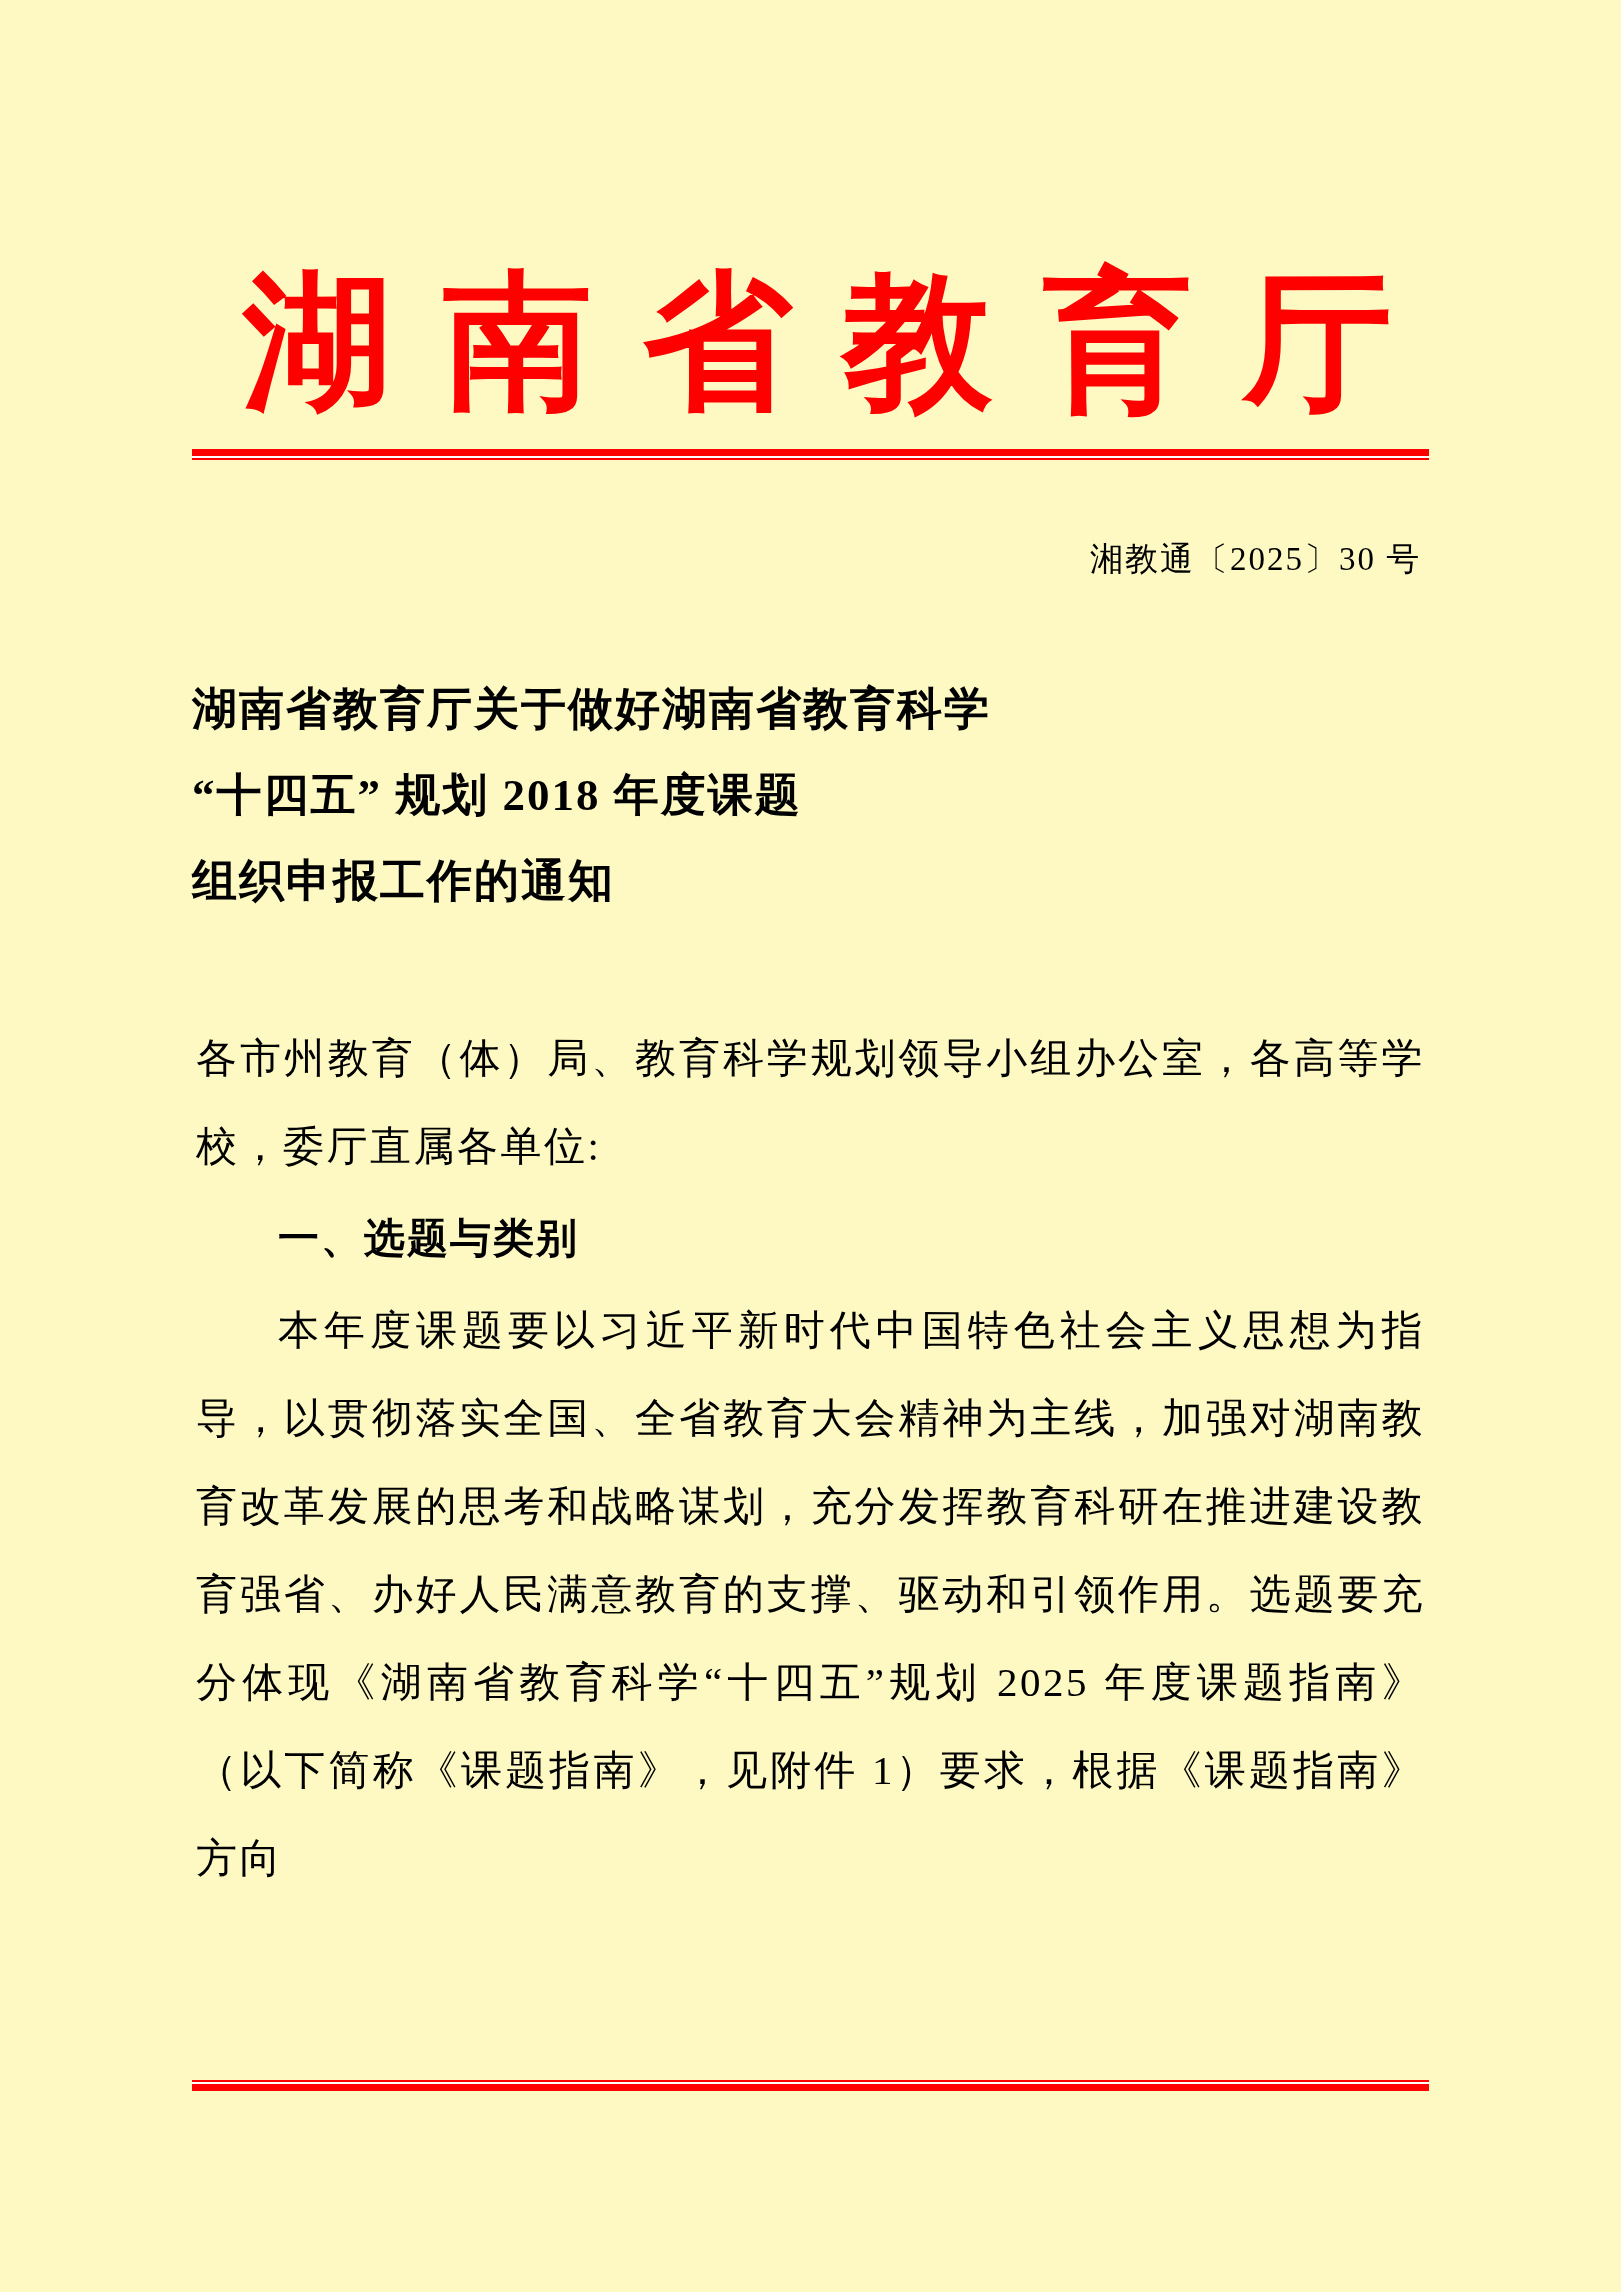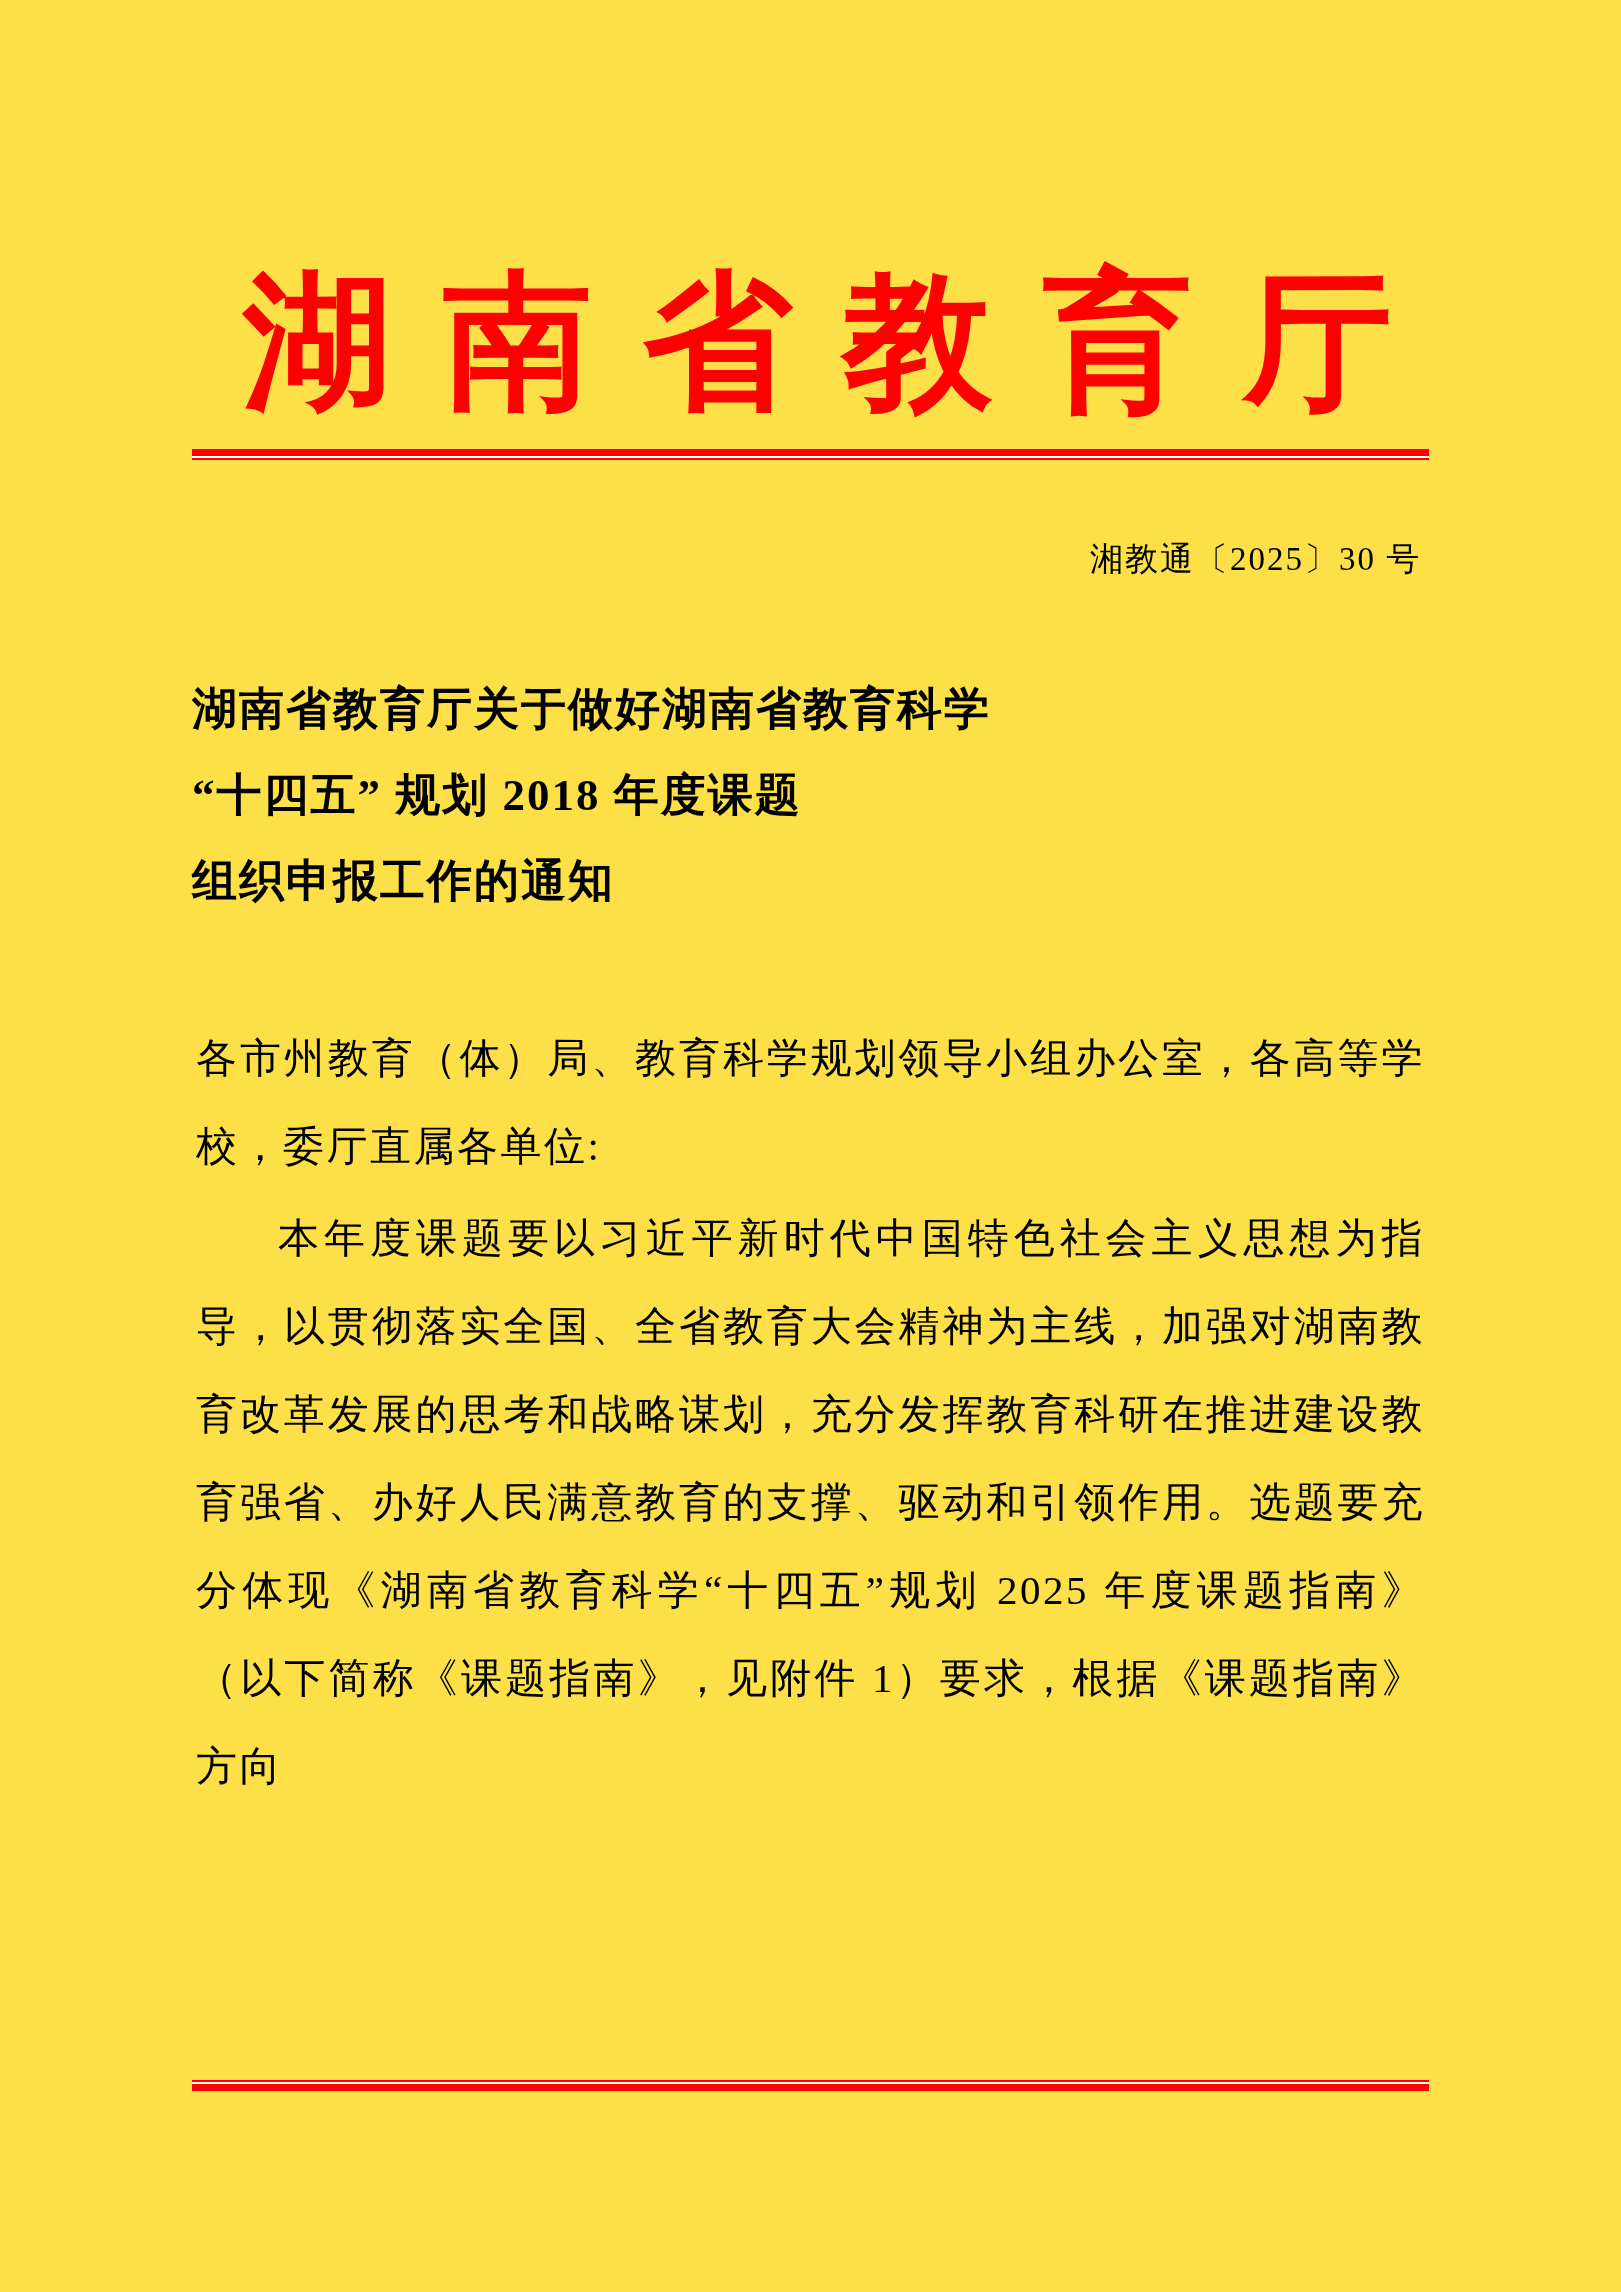--- a/index.html
+++ b/index.html
@@ -4,21 +4,21 @@
 <style>
   html, body {
     margin: 0;
     padding: 0;
     background: #ffffff;
   }
   .page {
     position: relative;
     width: 1621px;
     height: 2293px;
-    background: #fde047;
+    background: #fef9c3;
     overflow: hidden;
     color: #000000;
     font-family: "Liberation Serif", "DejaVu Serif", serif;
   }
   
   .org-name {
     position: absolute;
     top: 257px;
     left: 192px;
     right: 192px;
@@ -109,19 +109,20 @@
   <div class="doc-number">湘教通〔2025〕30 号</div>
 
   <div class="doc-title">
     <div>湖南省教育厅关于做好湖南省教育科学</div>
     <div>“十四五” 规划 2018 年度课题</div>
     <div>组织申报工作的通知</div>
   </div>
 
   <div class="body-text">
     <p class="salutation">各市州教育（体）局、教育科学规划领导小组办公室，各高等学校，委厅直属各单位:</p>
+    <p class="indent section-heading">一、选题与类别</p>
     <p class="indent">本年度课题要以习近平新时代中国特色社会主义思想为指导，以贯彻落实全国、全省教育大会精神为主线，加强对湖南教育改革发展的思考和战略谋划，充分发挥教育科研在推进建设教育强省、办好人民满意教育的支撑、驱动和引领作用。选题要充分体现《湖南省教育科学“十四五”规划 2025 年度课题指南》（以下简称《课题指南》，见附件 1）要求，根据《课题指南》方向</p>
   </div>
 
   <div class="rule rule-bottom"></div>
 
 </div>
 
 
 </body></html>

